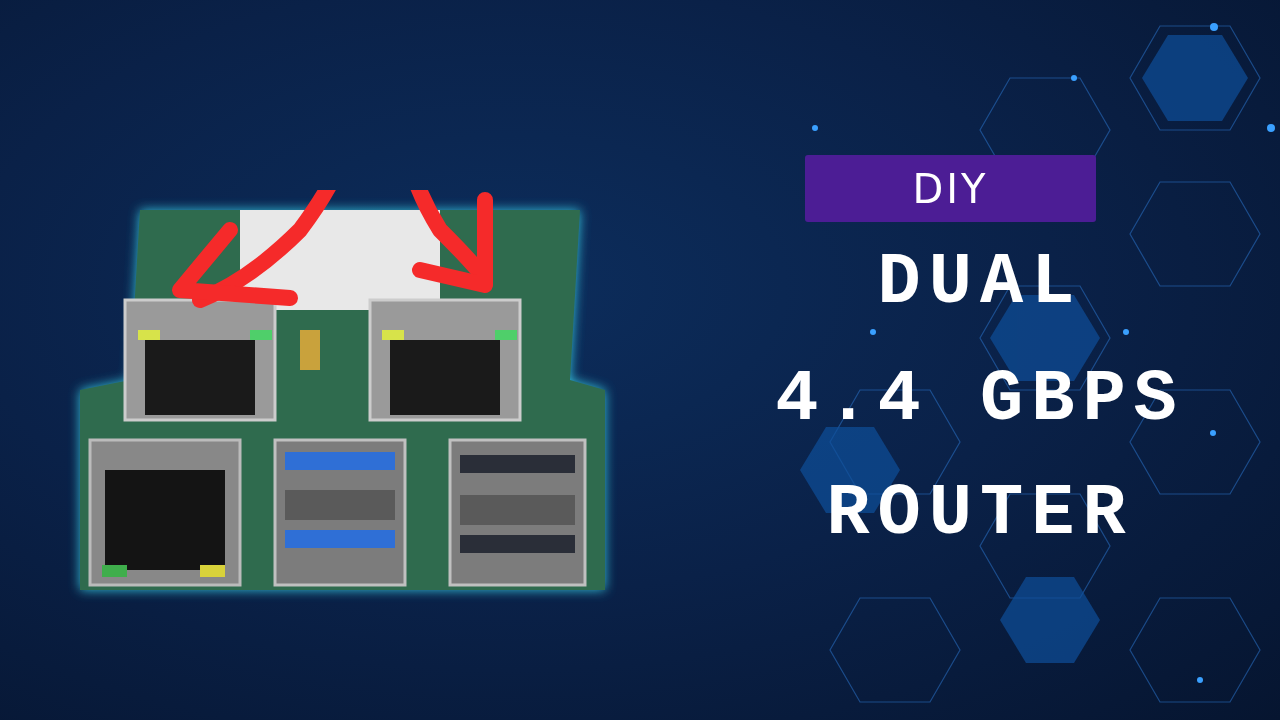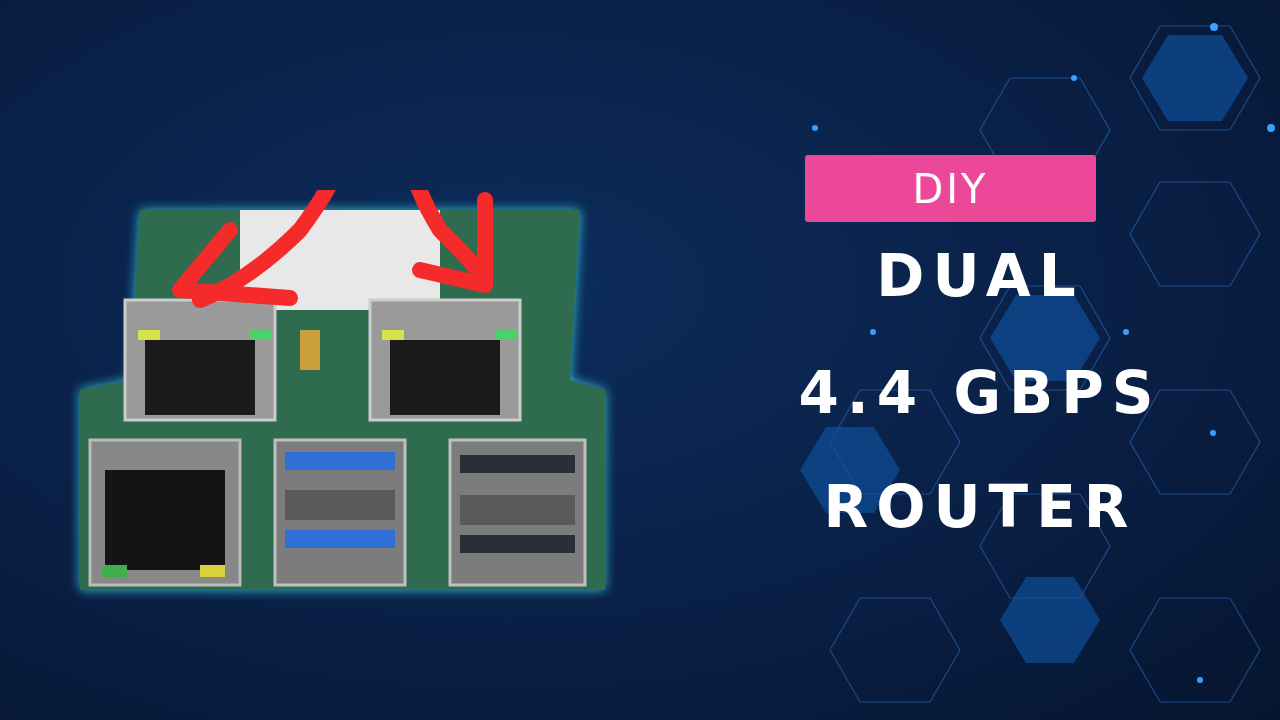--- a/index.html
+++ b/index.html
@@ -1,23 +1,23 @@
 <!DOCTYPE html>
 <html><head>
 <meta charset="utf-8">
 <style>
 html,body{margin:0;padding:0;}
 body{width:1280px;height:720px;overflow:hidden;position:relative;
  background:radial-gradient(ellipse at 40% 40%,#0c2d5c 0%,#0a2148 50%,#061530 100%);
  font-family:"DejaVu Sans","Liberation Sans",sans-serif;}
 .hexbg{position:absolute;left:0;top:0;width:1280px;height:720px;}
 .photo{position:absolute;left:60px;top:190px;width:560px;height:420px;}
-.badge{position:absolute;left:805px;top:155px;width:291px;height:67px;background:#ec4899;border-radius:3px;
+.badge{position:absolute;left:805px;top:155px;width:291px;height:67px;background:#4c1d95;border-radius:3px;
  color:#fff;font-size:40px;display:flex;align-items:center;justify-content:center;letter-spacing:3px;}
-.title{position:absolute;left:700px;width:560px;text-align:center;color:#fff;font-weight:bold;font-size:58px;letter-spacing:8px;line-height:1;}
+.title{position:absolute;left:700px;width:560px;text-align:center;color:#fff;font-weight:bold;font-size:72px;letter-spacing:8px;line-height:1;font-family:Liberation Mono, monospace;}
 </style>
 </head>
 <body>
 
 <svg class="hexbg" viewBox="0 0 1280 720">
  <g stroke="#2a72c8" stroke-width="1.2" fill="none" opacity="0.55">
   <path d="M1130 78 L1160 26 L1230 26 L1260 78 L1230 130 L1160 130 Z"></path>
   <path d="M980 130 L1010 78 L1080 78 L1110 130 L1080 182 L1010 182 Z"></path>
   <path d="M1130 234 L1160 182 L1230 182 L1260 234 L1230 286 L1160 286 Z"></path>
   <path d="M980 338 L1010 286 L1080 286 L1110 338 L1080 390 L1010 390 Z"></path>

